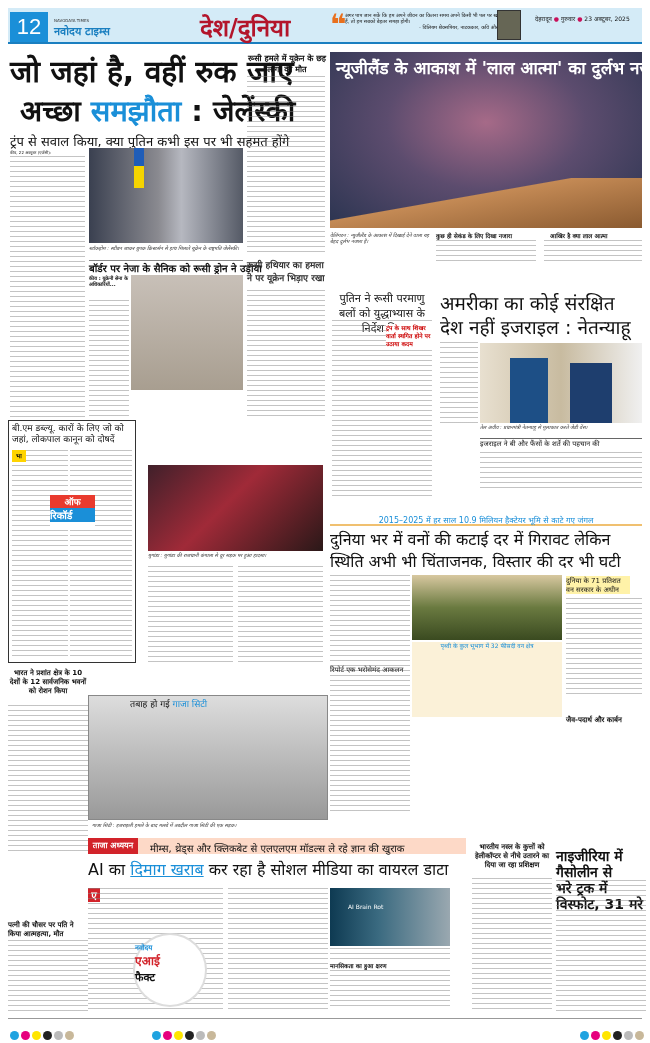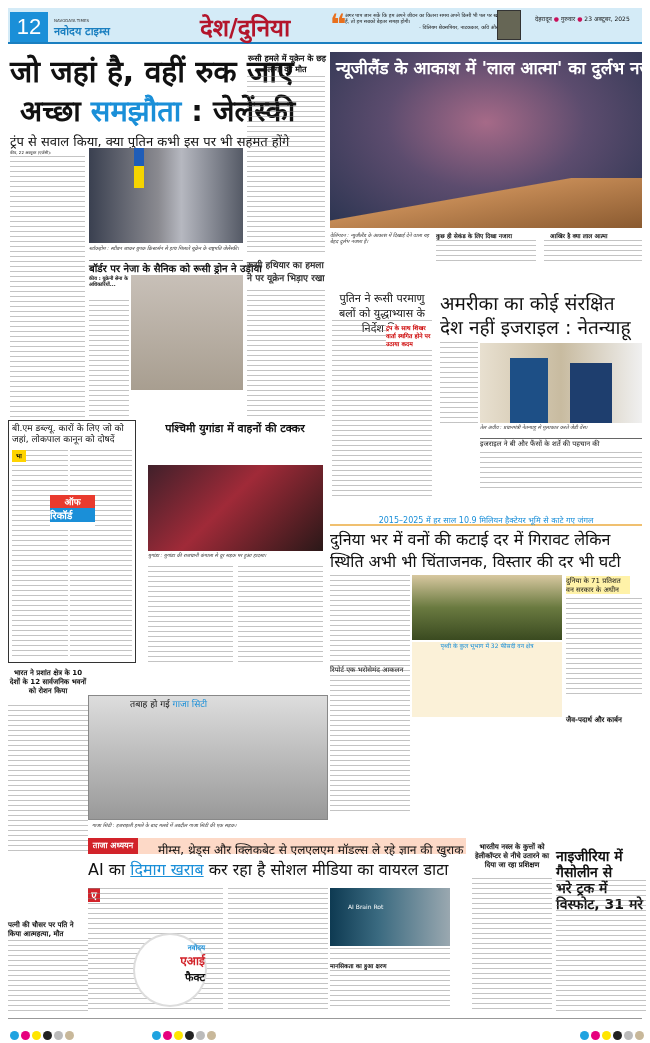--- a/index.html
+++ b/index.html
@@ -87,21 +87,20 @@
 <div class="abs" style="left:12px;top:423px;width:124px;font-size:9px;line-height:11px">बी.एम डब्ल्यू. कारों के लिए जो को जहां, लोकपाल कानून को दोषदें</div>
 <div class="abs col" style="left:12px;top:450px;width:56px;height:210px"></div>
 <div class="abs col" style="left:70px;top:450px;width:62px;height:210px"></div>
 <div class="abs" style="left:12px;top:450px;width:14px;height:12px;background:#ffd400;font-size:6px;text-align:center;line-height:12px;font-weight:bold">भा</div>
 <div class="abs" style="left:50px;top:495px;width:45px;height:32px;background:#fff">
     <div style="background:#e93a2e;color:#fff;font-size:9px;text-align:center;font-weight:bold">ऑफ</div>
     <div style="background:#1a8fd8;color:#fff;font-size:10px;text-align:left;font-weight:bold">रिकॉर्ड</div>
   </div>
 
 <div class="abs" style="left:140px;top:420px;width:190px;font-size:11px;font-weight:bold;text-align:center">
-    <div>पश्चिमी युगांडा में वाहनों की टक्कर</div>
   </div>
 <div class="abs photo" style="left:148px;top:465px;width:175px;height:86px;background:linear-gradient(135deg,#40202a,#a02a38 45%,#2a1818)"></div>
 <div class="abs cap" style="left:148px;top:552px;width:175px">युगांडा : युगांडा की राजधानी कंपाला से दूर सड़क पर हुआ हादसा।</div>
 <div class="abs col" style="left:148px;top:566px;width:85px;height:96px"></div>
 <div class="abs col" style="left:238px;top:566px;width:85px;height:96px"></div>
 
 <div class="abs" style="left:330px;top:514px;width:312px;height:12px;font-size:8px;color:#1a8fd8;border-bottom:2px solid #f0c070;text-align:center">2015–2025 में हर साल 10.9 मिलियन हैक्टेयर भूमि से काटे गए जंगल</div>
 <div class="abs" style="left:330px;top:528px;font-size:16px;white-space:nowrap">दुनिया भर में वनों की कटाई दर में गिरावट लेकिन</div>
 <div class="abs" style="left:330px;top:550px;font-size:16px;white-space:nowrap">स्थिति अभी भी चिंताजनक, विस्तार की दर भी घटी</div>
 <div class="abs col" style="left:330px;top:575px;width:80px;height:240px"></div>
@@ -119,26 +118,26 @@
 
 <div class="abs" style="left:88px;top:695px;width:240px;height:125px;border:1px solid #888;background:linear-gradient(#ddd,#999)"></div>
 <div class="abs" style="left:130px;top:697px;font-size:9px"><span>तबाह हो गई</span> <span style="color:#1a8fd8">गाजा सिटी</span></div>
 <div class="abs cap" style="left:92px;top:822px;width:236px">गाजा सिटी : इजराइली हमले के बाद मलबे में तबदील गाजा सिटी की एक सड़क।</div>
 
 <div class="abs h1" style="left:8px;top:920px;width:80px;font-size:7px;white-space:normal">पत्नी की चौसर पर पति ने किया आत्महत्या, मौत</div>
 <div class="abs col" style="left:8px;top:940px;width:80px;height:75px"></div>
 
 <div class="abs" style="left:88px;top:838px;width:378px;height:16px;background:#fdd9c7"></div>
 <div class="abs" style="left:88px;top:838px;width:50px;height:16px;background:#d2232a;color:#fff;font-size:8px;line-height:16px;text-align:center;font-weight:bold">ताजा अध्ययन</div>
-<div class="abs" style="left:158px;top:841px;font-size:12px;white-space:nowrap">मीम्स, थ्रेड्स और क्लिकबेट से एलएलएम मॉडल्स ले रहे ज्ञान की खुराक</div>
+<div class="abs" style="left:150px;top:841px;font-size:10px;white-space:nowrap">मीम्स, थ्रेड्स और क्लिकबेट से एलएलएम मॉडल्स ले रहे ज्ञान की खुराक</div>
 <div class="abs" style="left:88px;top:858px;font-size:16px;white-space:nowrap"><span>AI का</span> <span style="color:#1a8fd8;text-decoration:underline">दिमाग खराब</span> <span>कर रहा है सोशल मीडिया का वायरल डाटा</span></div>
 <div class="abs" style="left:88px;top:888px;width:12px;height:14px;background:#d2232a;color:#fff;font-size:10px;text-align:center;font-weight:bold">ए</div>
 <div class="abs col" style="left:88px;top:888px;width:135px;height:125px"></div>
 <div class="abs col" style="left:228px;top:888px;width:100px;height:125px"></div>
-<div class="abs" style="left:135px;top:935px;width:70px;height:70px;border-radius:50%;background:#fff;box-shadow:0 0 0 2px #ddd;text-align:right;font-weight:bold">
+<div class="abs" style="left:135px;top:935px;width:70px;height:70px;border-radius:50%;background:#fff;box-shadow:0 0 0 2px #ddd;text-align:left;font-weight:bold">
     <div style="color:#1a8fd8;font-size:7px;margin-top:8px">नवोदय</div>
     <div style="color:#d2232a;font-size:12px">एआई</div>
     <div style="font-size:11px">फैक्ट</div>
   </div>
 <div class="abs photo" style="left:330px;top:888px;width:120px;height:58px;background:linear-gradient(90deg,#0e3a52,#3a6a80 40%,#9aa8b0)">
     <div style="position:absolute;left:18px;top:15px;font-size:6px;color:#fff">AI Brain Rot</div>
   </div>
 <div class="abs col" style="left:330px;top:948px;width:120px;height:12px"></div>
 <div class="abs h1" style="left:330px;top:962px;font-size:6px">मानसिकता का हुआ क्षरण</div>
 

